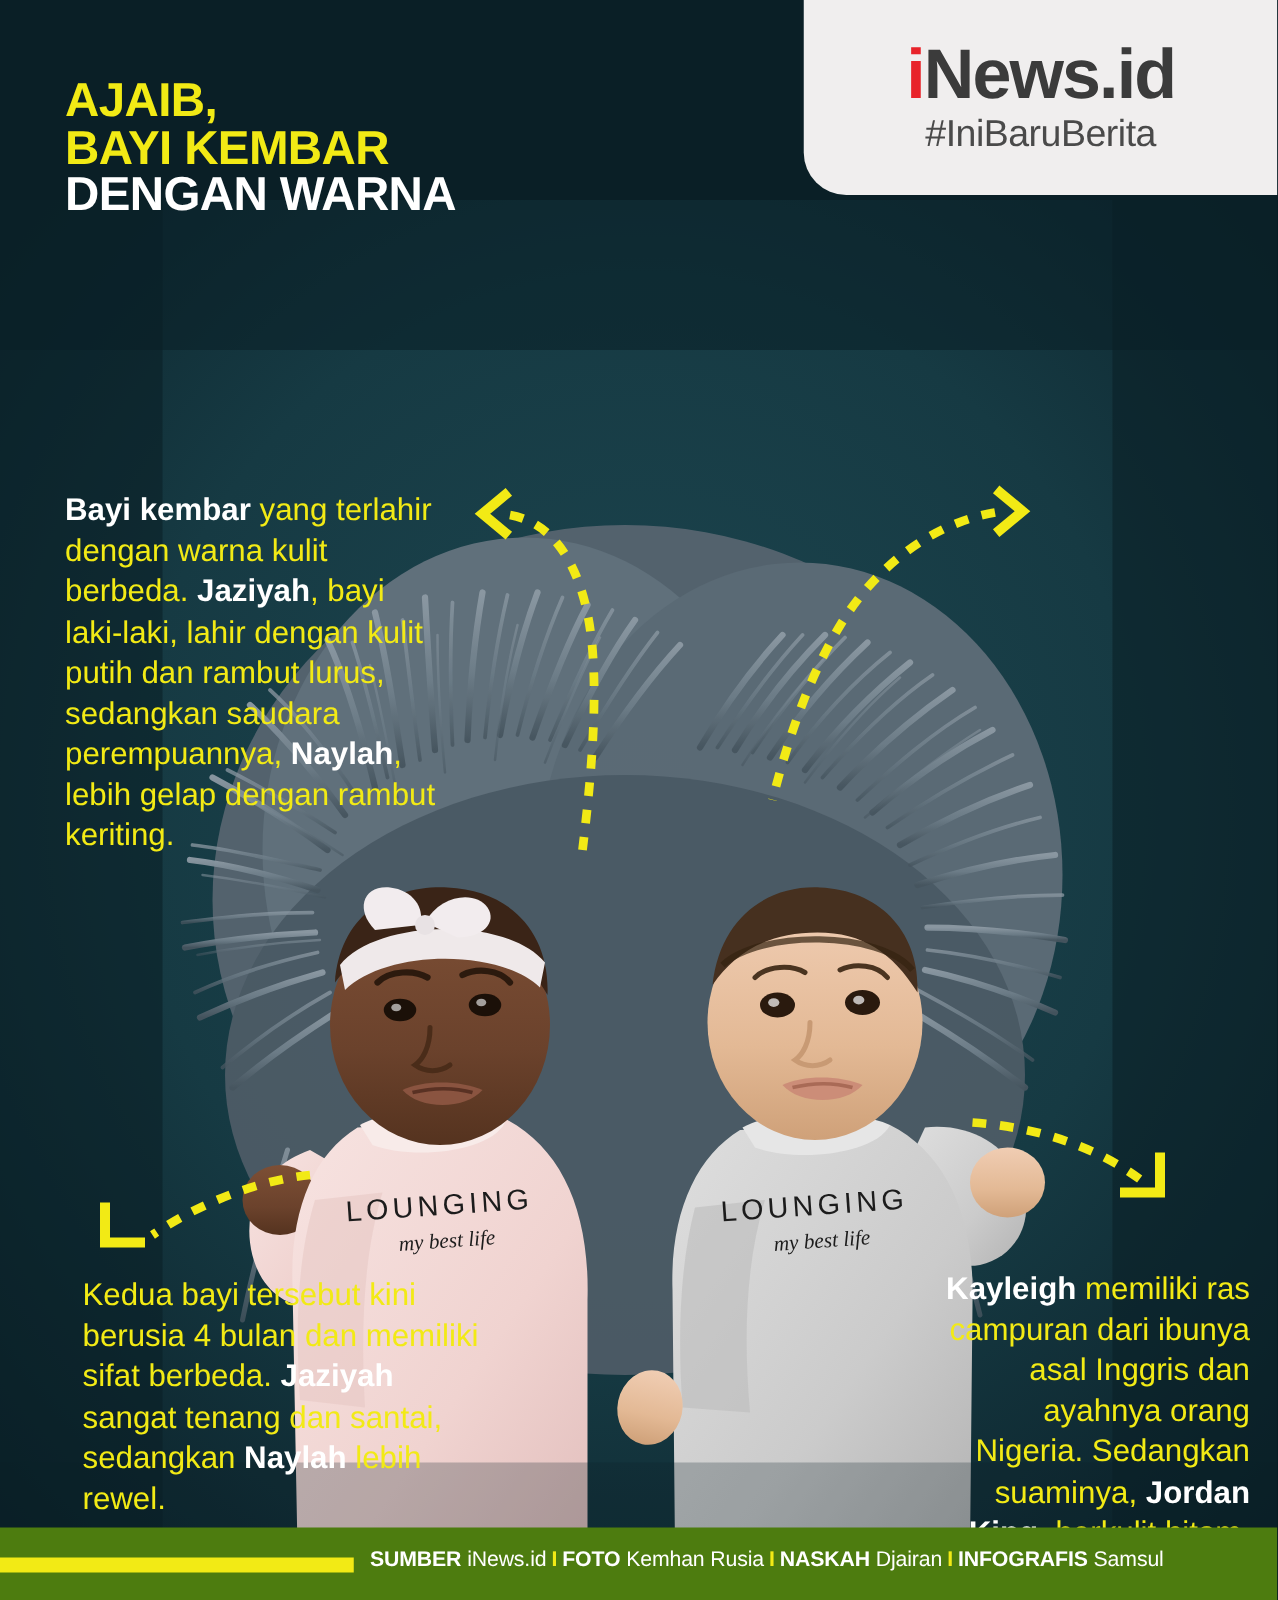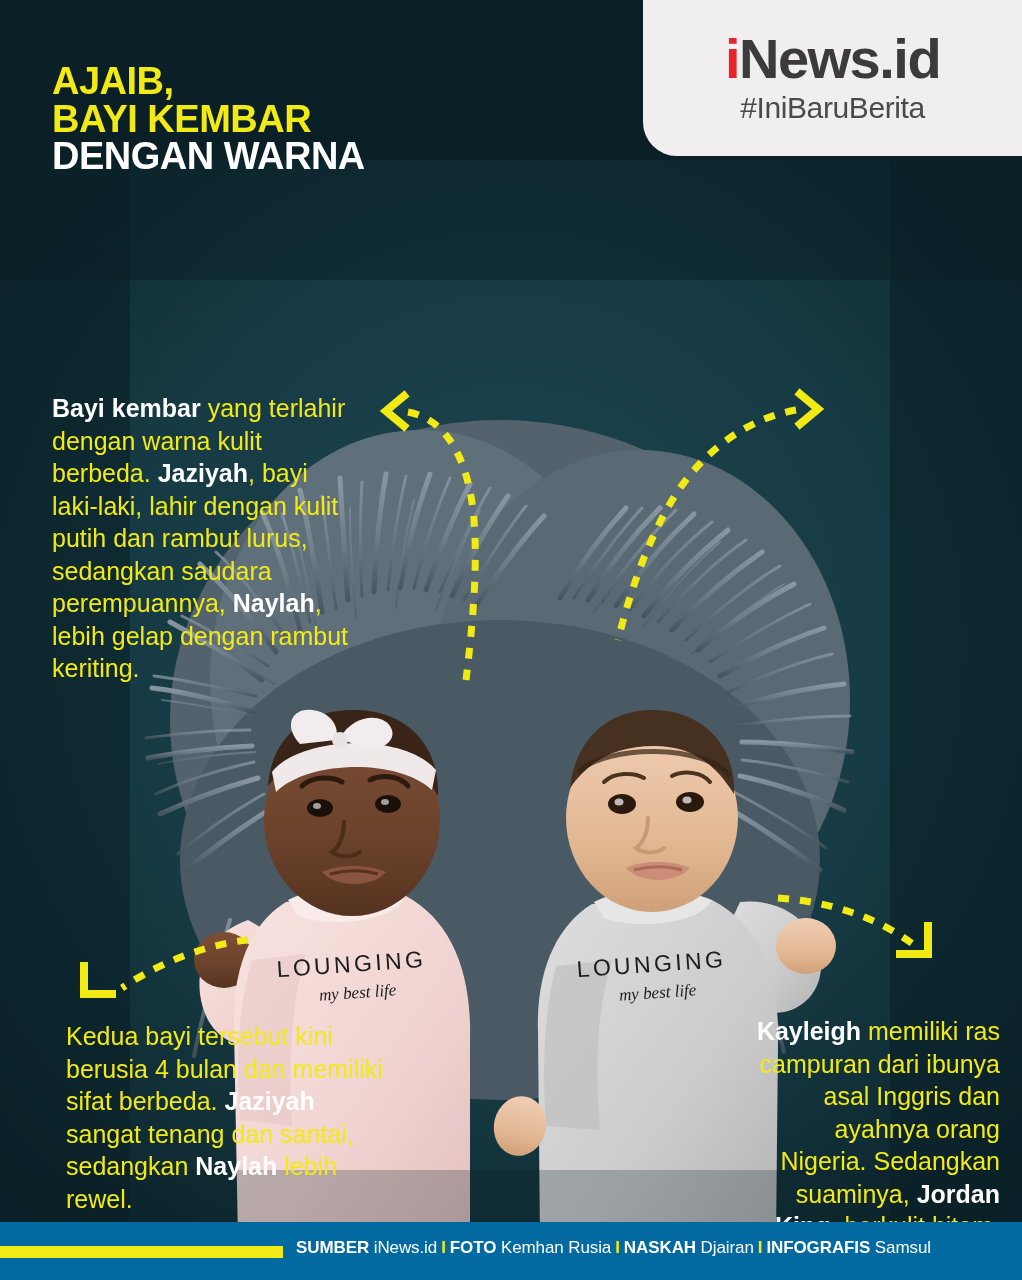--- a/index.html
+++ b/index.html
@@ -40,21 +40,21 @@
   .callout .w{color:#ffffff;font-weight:bold;}
   .cl-tl{left:52px;top:392px;width:300px;text-align:left;}
   .cl-tr{left:820px;top:392px;width:180px;text-align:right;}
   .cl-bl{left:52px;top:1020px;width:330px;text-align:left;margin-left:14px;}
   .cl-br{left:744px;top:1015px;width:256px;text-align:right;}
 
   
   .arrows{position:absolute;left:0;top:0;width:1022px;height:1280px;pointer-events:none;}
 
   
-  .footer{position:absolute;left:0;bottom:0;width:1022px;height:58px;background:#0369a1;}
+  .footer{position:absolute;left:0;bottom:0;width:1022px;height:58px;background:#4d7c0f;}
   .footer .bar{position:absolute;left:0;top:24px;width:283px;height:12px;background:#f2ea15;}
   .footer .credits{position:absolute;left:296px;top:16px;right:14px;
     font-size:17px;color:#ffffff;white-space:nowrap;letter-spacing:-0.1px;}
   .footer .credits b{font-weight:bold;}
   .footer .credits .sep{color:#f2ea15;font-weight:bold;padding:0 4px;}
   .footer .credits .lt{font-weight:normal;}
 </style>
 </head>
 <body>
 

